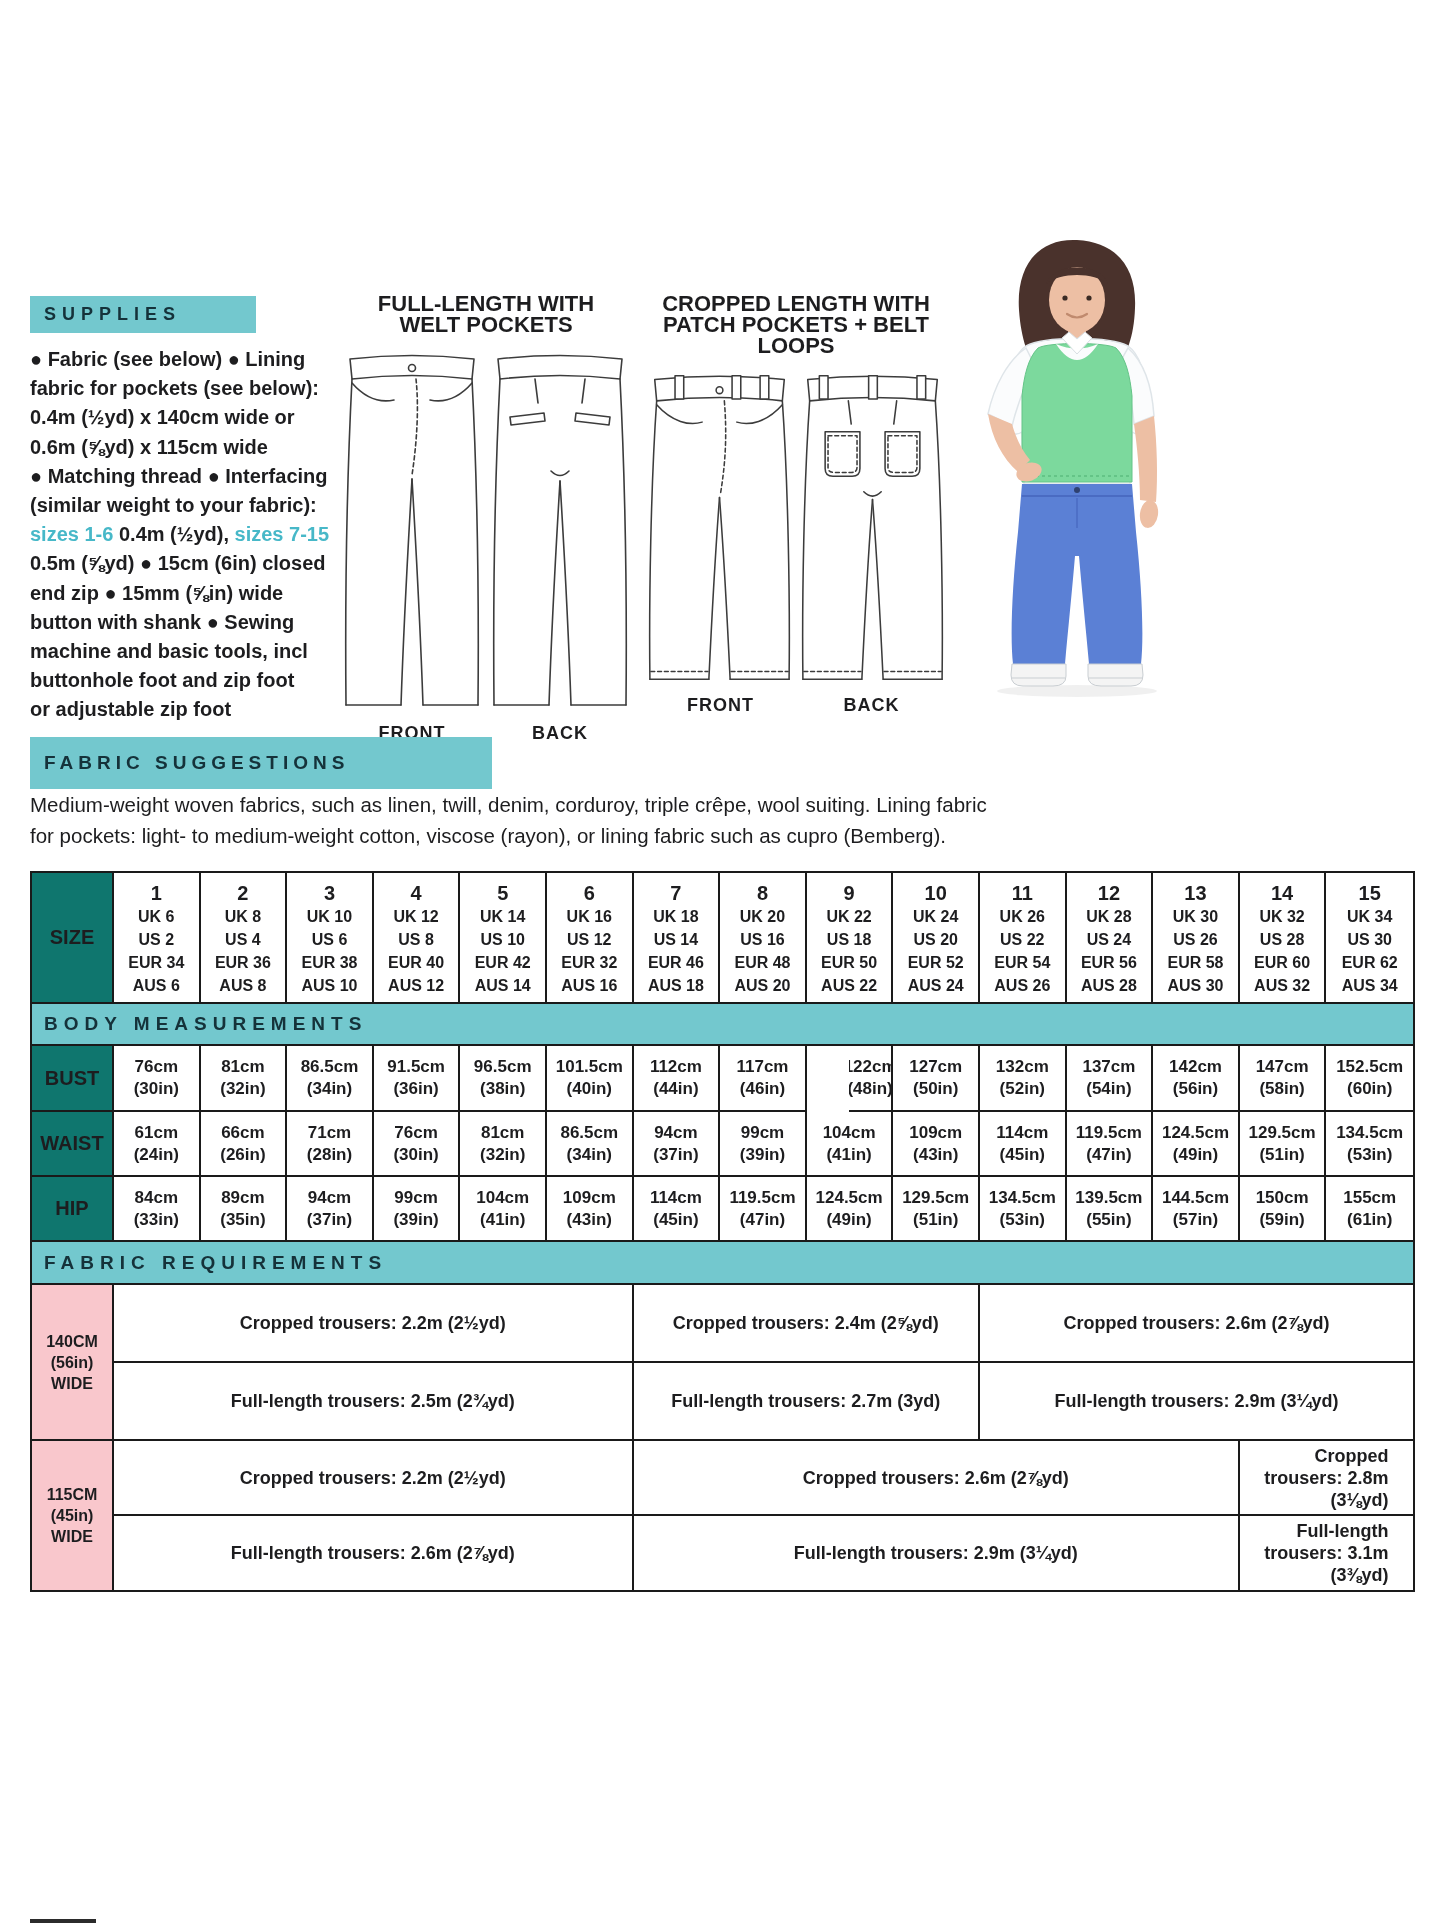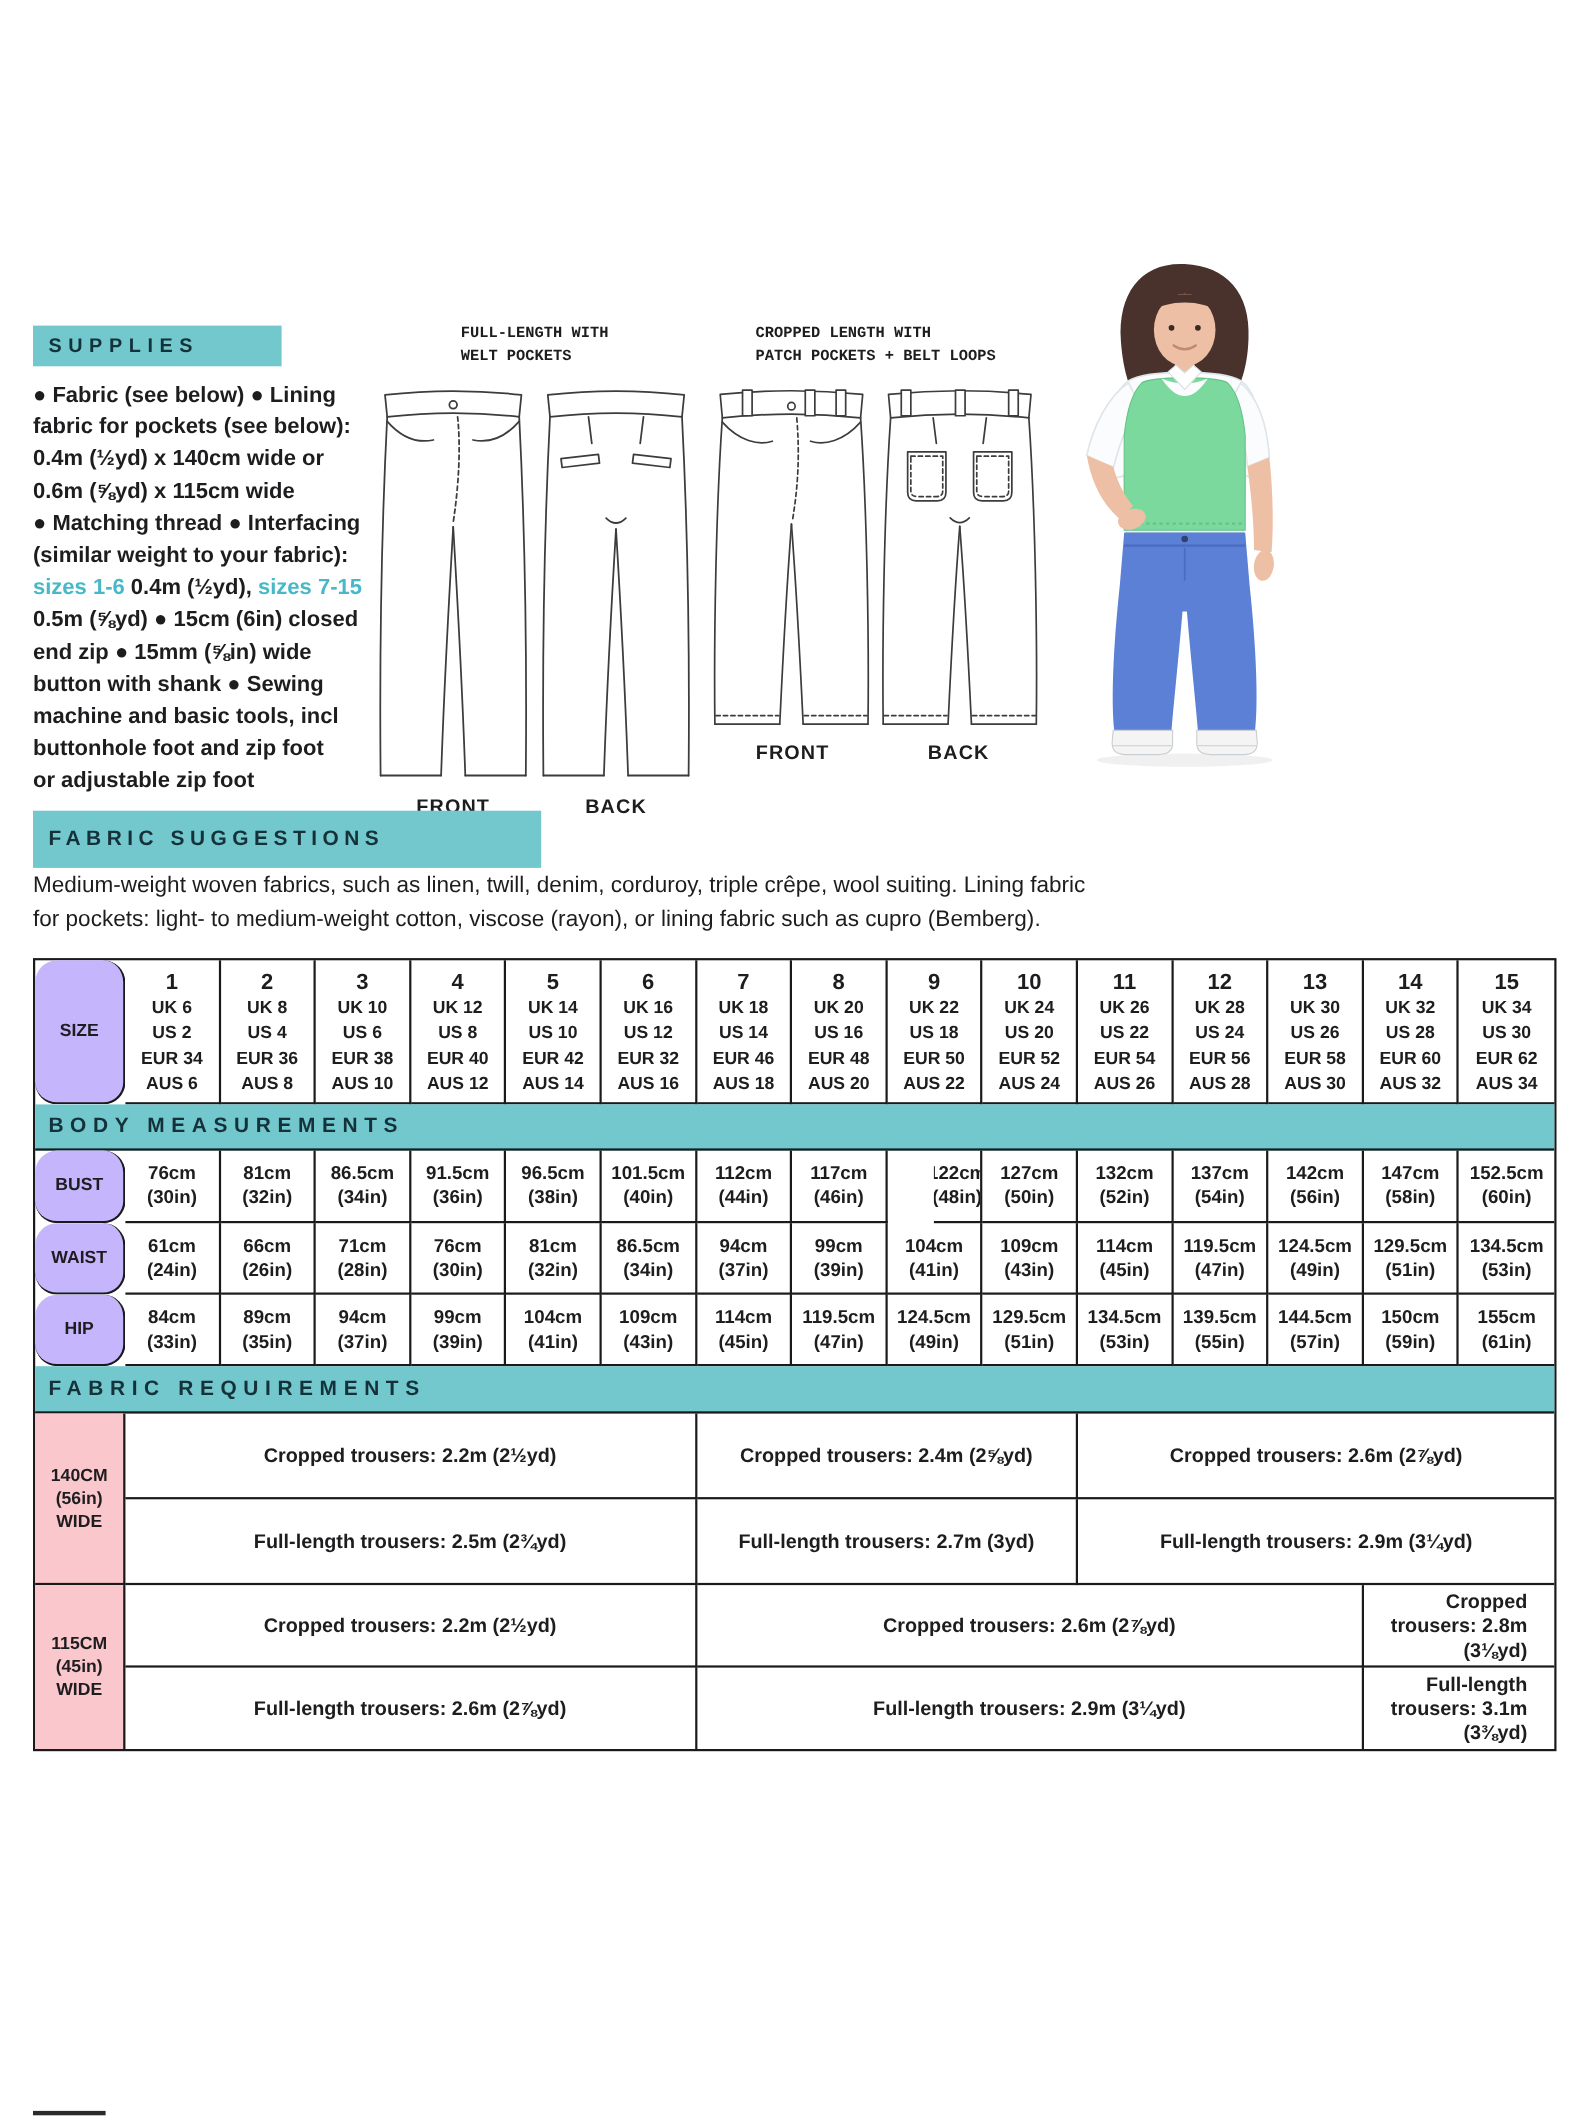--- a/index.html
+++ b/index.html
@@ -12,40 +12,40 @@
   .supplies-text{position:absolute;left:30px;top:345px;width:312px;font-size:20px;
                  font-weight:bold;line-height:29.2px;}
   .s-line{white-space:nowrap;}
   .s-line .teal{color:#47b8c8;}
   .fs-text{position:absolute;left:30px;top:789px;width:1150px;font-size:20.5px;
            line-height:31px;white-space:pre-line;}
   
   .dgroup{position:absolute;top:293px;display:flex;flex-direction:column;align-items:center;}
   .dg-full{left:338px;width:296px;}
   .dg-crop{left:645px;width:302px;}
-  .dg-title{font-size:14px;font-weight:bold;line-height:21px;font-family:Liberation Mono, monospace;}
+  .dg-title{font-size:22px;font-weight:bold;line-height:21px;text-align:center;}
   .dg-row{display:flex;gap:8px;margin-top:12px;}
   .dg-labels{display:flex;width:100%;margin-top:8px;}
   .dg-labels span{flex:1;text-align:center;font-size:18px;font-weight:bold;letter-spacing:1px;}
   svg.tdraw{fill:none;stroke:#3c3c3c;stroke-width:1.6;stroke-linejoin:round;stroke-linecap:round;}
   svg.tdraw .f{fill:#ffffff;}
   svg.tdraw .d{stroke-dasharray:4 3;}
   
   .photo{position:absolute;left:926px;top:226px;width:262px;height:476px;}
   
   .size-table{position:absolute;left:30px;top:871px;width:1385px;
               display:grid;grid-template-columns:82px repeat(15,1fr);
               grid-template-rows:131px 42px 66px 65px 65px 43px 78px 78px 75px 74px;
               border:2px solid #1a1a1a;box-sizing:border-box;}
   .cell{border-right:2px solid #1a1a1a;border-bottom:2px solid #1a1a1a;
         display:flex;flex-direction:column;align-items:center;justify-content:center;
         box-sizing:border-box;overflow:hidden;}
   .cell.lc{border-right:none;}
   .cell.lb{border-bottom:none;}
-  .ylabel{background:#c4b5fd;font-size:16px;font-weight:bold;border-radius:20px;}
+  .ylabel{background:#0f766e;font-size:20px;font-weight:bold;}
   .plabel{background:#f9c7cc;font-size:16px;font-weight:bold;white-space:pre-line;
           text-align:center;line-height:21px;}
   .band{background:#73c8ce;color:#15323a;font-weight:bold;font-size:19px;letter-spacing:6px;
         flex-direction:row;justify-content:flex-start;padding-left:12px;}
   .szcell{padding-top:2px;}
   .sz-n{font-size:20px;font-weight:bold;line-height:24px;}
   .sz-line{font-size:16px;font-weight:bold;line-height:23px;}
   .mcell{}
   .m-cm,.m-in{font-size:17px;font-weight:bold;line-height:22px;}
   .fcell{font-size:18px;font-weight:bold;text-align:right;white-space:pre-line;line-height:22px;}

